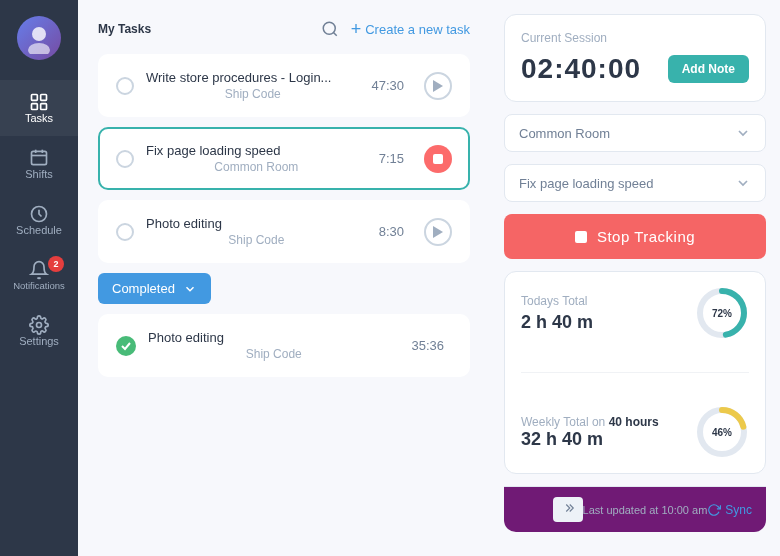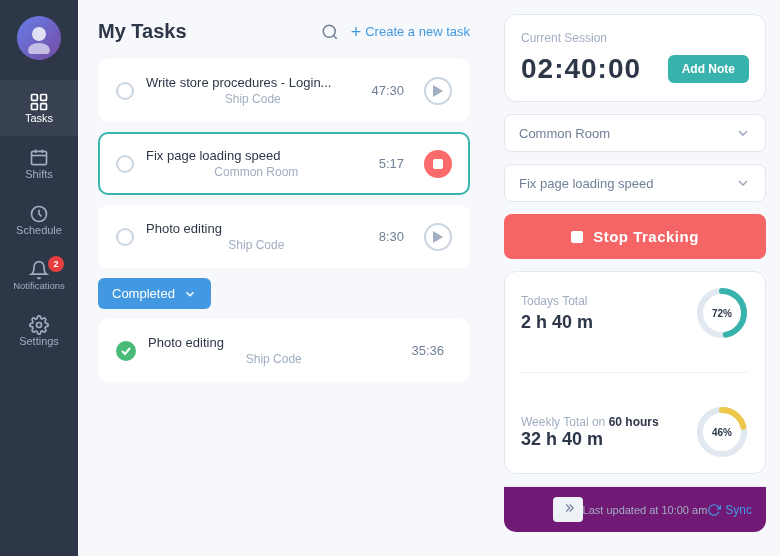--- a/index.html
+++ b/index.html
@@ -60,21 +60,21 @@
       padding: 20px;
       overflow-y: auto;
     }
     .main-header {
       display: flex;
       align-items: center;
       margin-bottom: 16px;
       gap: 12px;
     }
     .main-title {
-      font-size: 20px;
+      font-size: 12px;
       font-weight: 700;
       color: #2d3748;
       flex: 1;
     }
     .search-icon-btn {
       color: #718096;
       cursor: pointer;
       background: none; border: none;
       display: flex; align-items: center;
     }
@@ -232,21 +232,21 @@
     .custom-select svg { color: #a0aec0; }
 
     
     .stop-tracking-btn {
       background: #f56565;
       color: #fff;
       border: none;
       border-radius: 8px;
       padding: 14px;
       font-size: 15px;
-      font-weight: 700;
+      font-weight: 400;
       cursor: pointer;
       display: flex;
       align-items: center;
       justify-content: center;
       gap: 10px;
       letter-spacing: 0.5px;
     }
     .stop-square {
       width: 12px; height: 12px;
       background: #fff;
@@ -421,21 +421,21 @@
         </svg>
     </div>
   </div>
 
   <div class="task-card active">
     <div class="task-radio"></div>
     <div class="task-info">
       <div class="task-name">Fix page loading speed</div>
       <div class="task-project">Common Room</div>
     </div>
-    <span class="task-time">5:17</span>
+    <span class="task-time">7:15</span>
     <button class="task-stop-btn">
       <svg width="10" height="10" viewBox="0 0 10 10" fill="#fff">
           <rect width="10" height="10" rx="2"></rect>
         </svg>
     </button>
   </div>
 
   <div class="task-card">
     <div class="task-radio"></div>
     <div class="task-info">
@@ -512,21 +512,21 @@
           <circle cx="27" cy="27" r="22" fill="none" stroke="#38b2ac" stroke-width="6" stroke-dasharray="99.3 138.2" stroke-dashoffset="34.6" stroke-linecap="round" transform="rotate(-90 27 27)"></circle>
         </svg>
         <div class="donut-label">72%</div>
       </div>
     </div>
     <hr class="stat-divider">
     <div class="stat-row">
       <div>
         <div class="weekly-label">
           <span>Weekly Total on</span>
-          <strong>60 hours</strong>
+          <strong>40 hours</strong>
         </div>
         <div class="stat-value">32 h 40 m</div>
       </div>
       <div class="donut">
         <svg viewBox="0 0 54 54">
           <circle cx="27" cy="27" r="22" fill="none" stroke="#e2e8f0" stroke-width="6"></circle>
           <circle cx="27" cy="27" r="22" fill="none" stroke="#ecc94b" stroke-width="6" stroke-dasharray="63.5 138.2" stroke-dashoffset="34.6" stroke-linecap="round" transform="rotate(-90 27 27)"></circle>
         </svg>
         <div class="donut-label">46%</div>
       </div>

